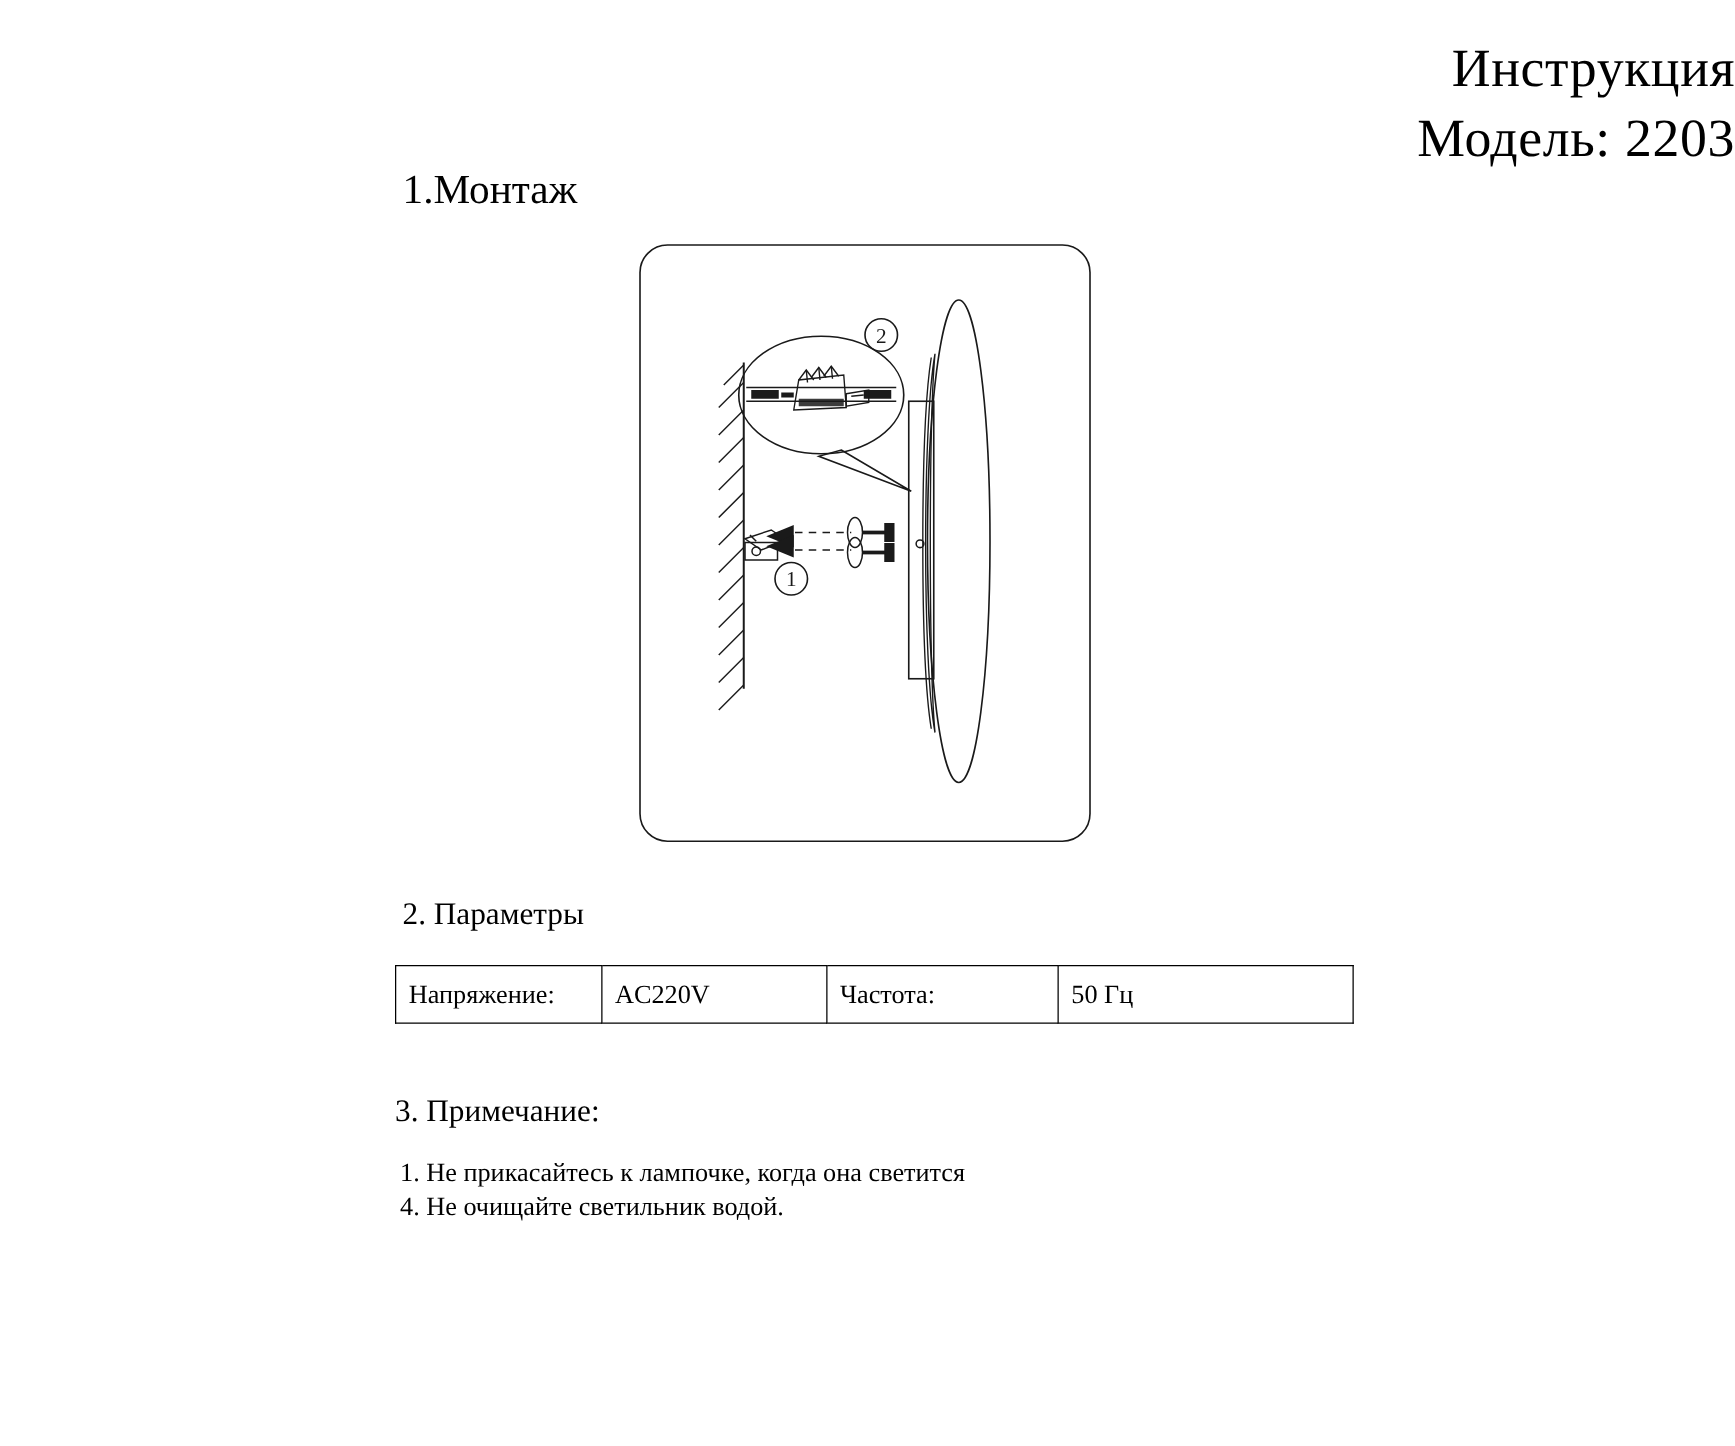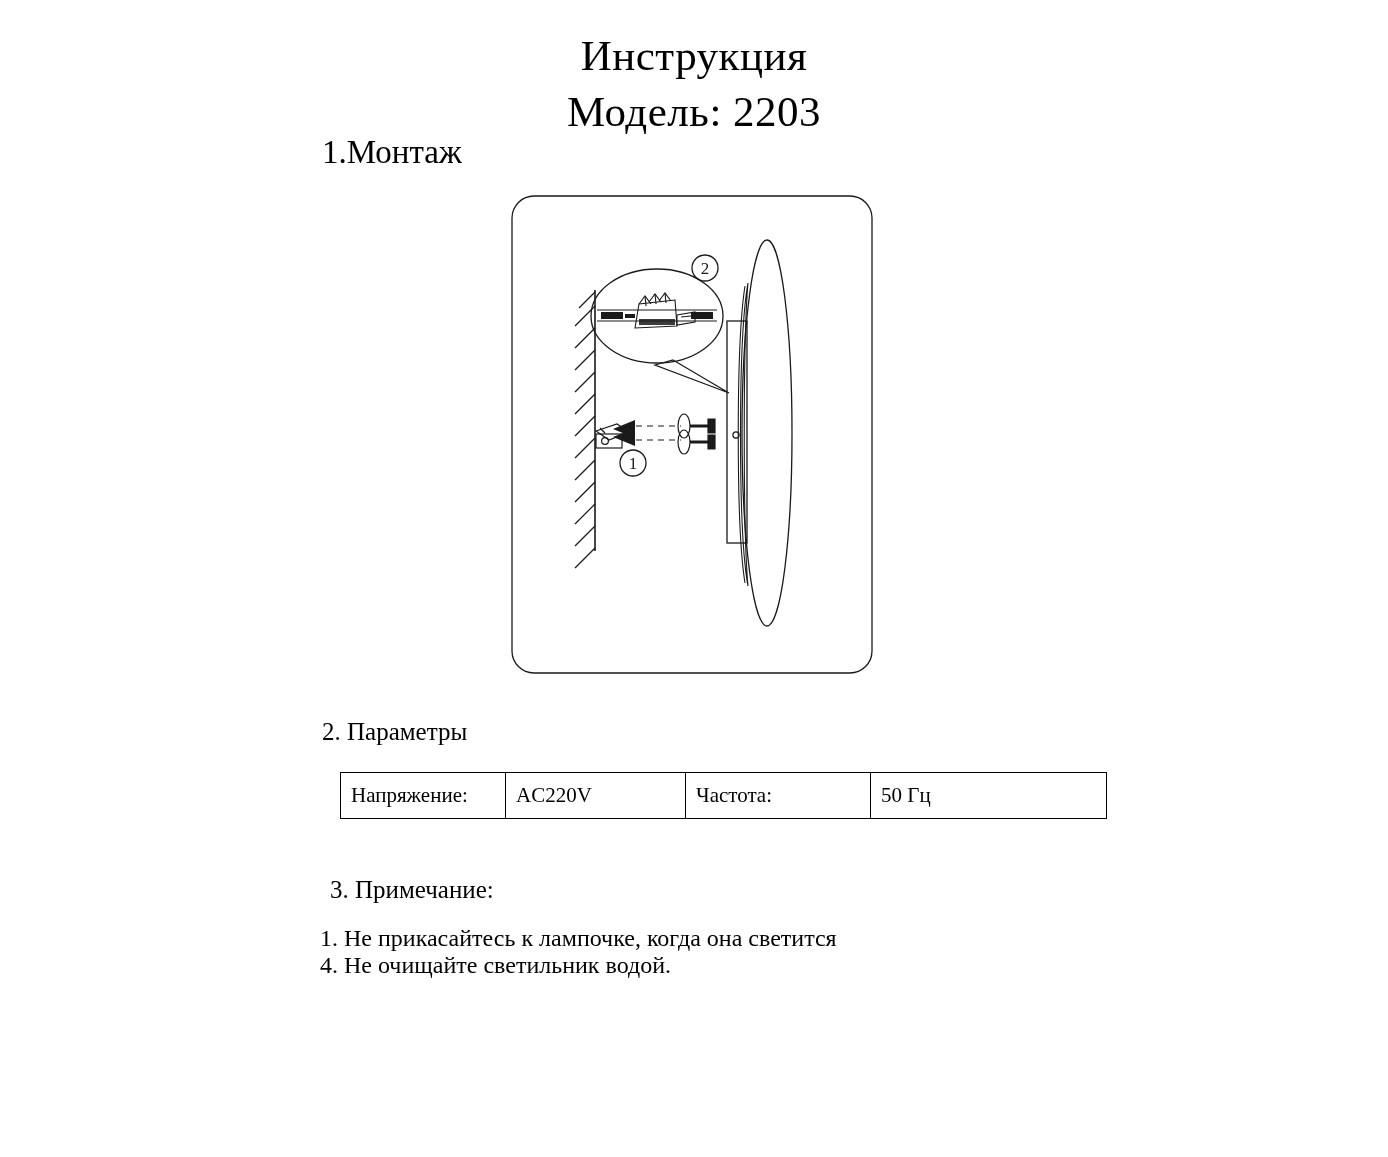--- a/index.html
+++ b/index.html
@@ -15,21 +15,21 @@
     color: #000000;
     overflow: hidden;
   }
 
   
   .title-block {
     position: absolute;
     left: 0;
     top: 28px;
     width: 1388px;
-    text-align: center;
+    text-align: right;
   }
   .title-main {
     font-size: 43px;
     line-height: 56px;
     letter-spacing: 0.5px;
   }
   .title-model {
     font-size: 43px;
     line-height: 56px;
     letter-spacing: 0.5px;
@@ -57,21 +57,21 @@
   .section-params {
     position: absolute;
     left: 322px;
     top: 716px;
     font-size: 25px;
     line-height: 32px;
   }
 
   table.params {
     position: absolute;
-    left: 340px;
+    left: 316px;
     top: 772px;
     width: 722px;
     border-collapse: collapse;
     table-layout: fixed;
   }
   table.params td {
     border: 1.6px solid #000000;
     height: 45px;
     padding: 0 0 0 10px;
     font-size: 21px;
@@ -79,31 +79,31 @@
     white-space: nowrap;
   }
   td.c1 { width: 154px; }
   td.c2 { width: 169px; }
   td.c3 { width: 174px; }
   td.c4 { width: 225px; }
 
   
   .section-notes {
     position: absolute;
-    left: 330px;
+    left: 316px;
     top: 874px;
     font-size: 25px;
     line-height: 32px;
   }
   .notes-body {
     position: absolute;
     left: 320px;
     top: 925px;
     width: 740px;
-    font-size: 24px;
+    font-size: 21px;
     line-height: 26.5px;
   }
   .notes-body p {
     margin: 0;
     padding: 0;
   }
 </style>
 </head>
 <body>
 

